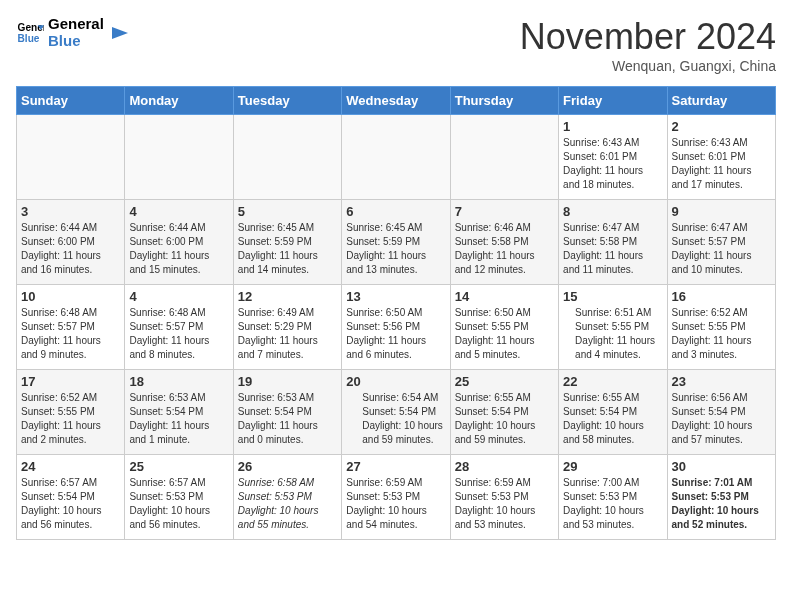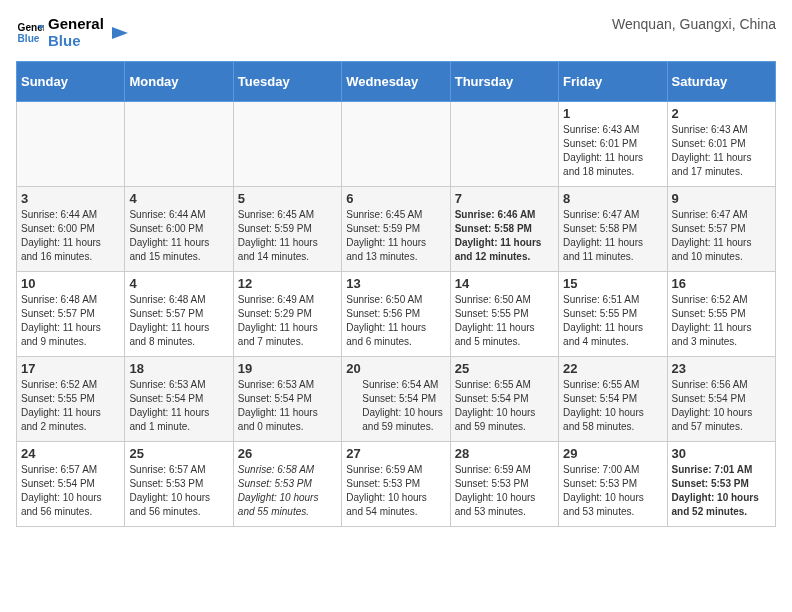--- a/index.html
+++ b/index.html
@@ -40,21 +40,21 @@
     table {
       width: 100%;
       border-collapse: collapse;
       table-layout: fixed;
     }
     thead tr th {
       background-color: #3a7cc7;
       color: #fff;
       font-size: 13px;
       font-weight: bold;
-      padding: 12px 4px;
+      padding: 6px 4px;
       text-align: left;
       border: 1px solid #5a9adf;
     }
     tbody tr td {
       border: 1px solid #ccc;
       vertical-align: top;
       padding: 4px 4px;
       font-size: 10.5px;
       color: #333;
       height: 85px;
@@ -93,20 +93,21 @@
       <div style="font-size:15px;font-weight:bold;color:#000;line-height:1.1;">
         <span style="color:#000;">General</span>
       </div>
       <div style="font-size:15px;font-weight:bold;color:#3a7cc7;line-height:1.1;">Blue</div>
     </div>
     <svg width="20" height="20" viewBox="0 0 20 20">
       <polygon points="4,4 20,10 4,16" fill="#3a7cc7"></polygon>
     </svg>
   </div>
   <div class="title-block">
+    <div class="month-title">November 2024</div>
     <div class="location">Wenquan, Guangxi, China</div>
   </div>
 </div>
 
 <table>
   <thead>
     <tr>
     <th>Sunday</th>
         <th>Monday</th>
         <th>Tuesday</th>
@@ -162,21 +163,21 @@
         </td>
         <td>
           <span class="day-number">6</span>
           <div class="day-info" style="white-space: pre-line;">Sunrise: 6:45 AM
 Sunset: 5:59 PM
 Daylight: 11 hours
 and 13 minutes.</div>
         </td>
         <td>
           <span class="day-number">7</span>
-          <div class="day-info" style="white-space: pre-line; font-weight: bold;">Sunrise: 6:46 AM
+          <div class="day-info" style="white-space: pre-line;">Sunrise: 6:46 AM
 Sunset: 5:58 PM
 Daylight: 11 hours
 and 12 minutes.</div>
         </td>
         <td>
           <span class="day-number">8</span>
           <div class="day-info" style="white-space: pre-line;">Sunrise: 6:47 AM
 Sunset: 5:58 PM
 Daylight: 11 hours
 and 11 minutes.</div>
@@ -220,21 +221,21 @@
         </td>
         <td>
           <span class="day-number">14</span>
           <div class="day-info" style="white-space: pre-line;">Sunrise: 6:50 AM
 Sunset: 5:55 PM
 Daylight: 11 hours
 and 5 minutes.</div>
         </td>
         <td>
           <span class="day-number">15</span>
-          <div class="day-info" style="white-space: pre-line;">Sunrise: 6:51 AM
+          <div class="day-info" style="white-space: pre-line; margin-left: 12px;">Sunrise: 6:51 AM
 Sunset: 5:55 PM
 Daylight: 11 hours
 and 4 minutes.</div>
         </td>
         <td>
           <span class="day-number">16</span>
           <div class="day-info" style="white-space: pre-line;">Sunrise: 6:52 AM
 Sunset: 5:55 PM
 Daylight: 11 hours
 and 3 minutes.</div>

